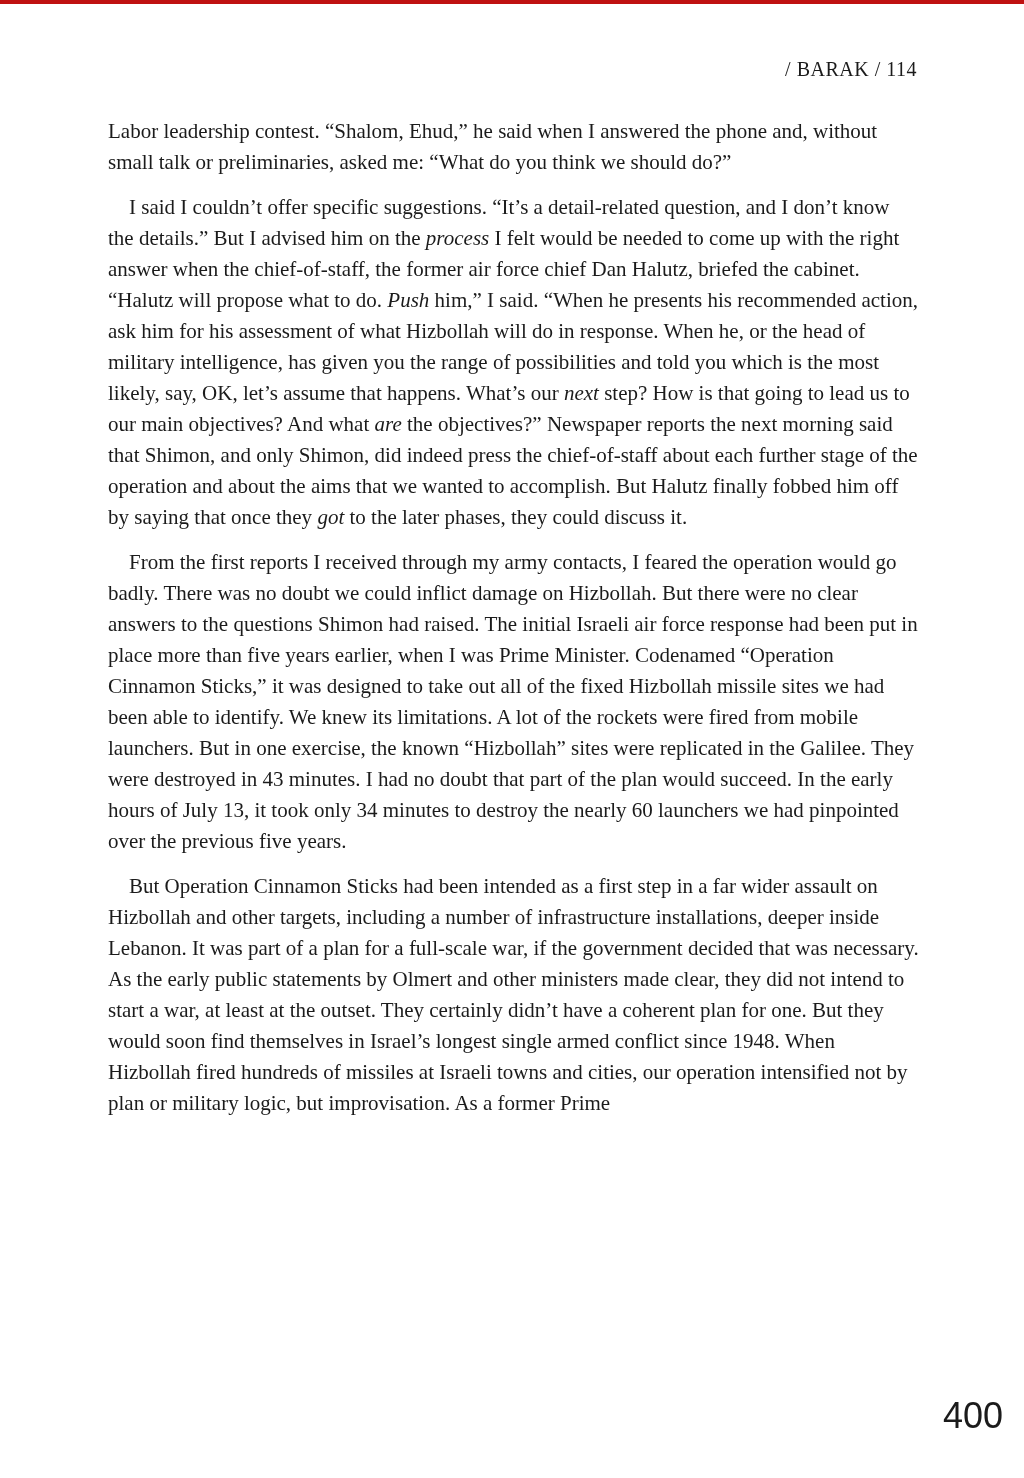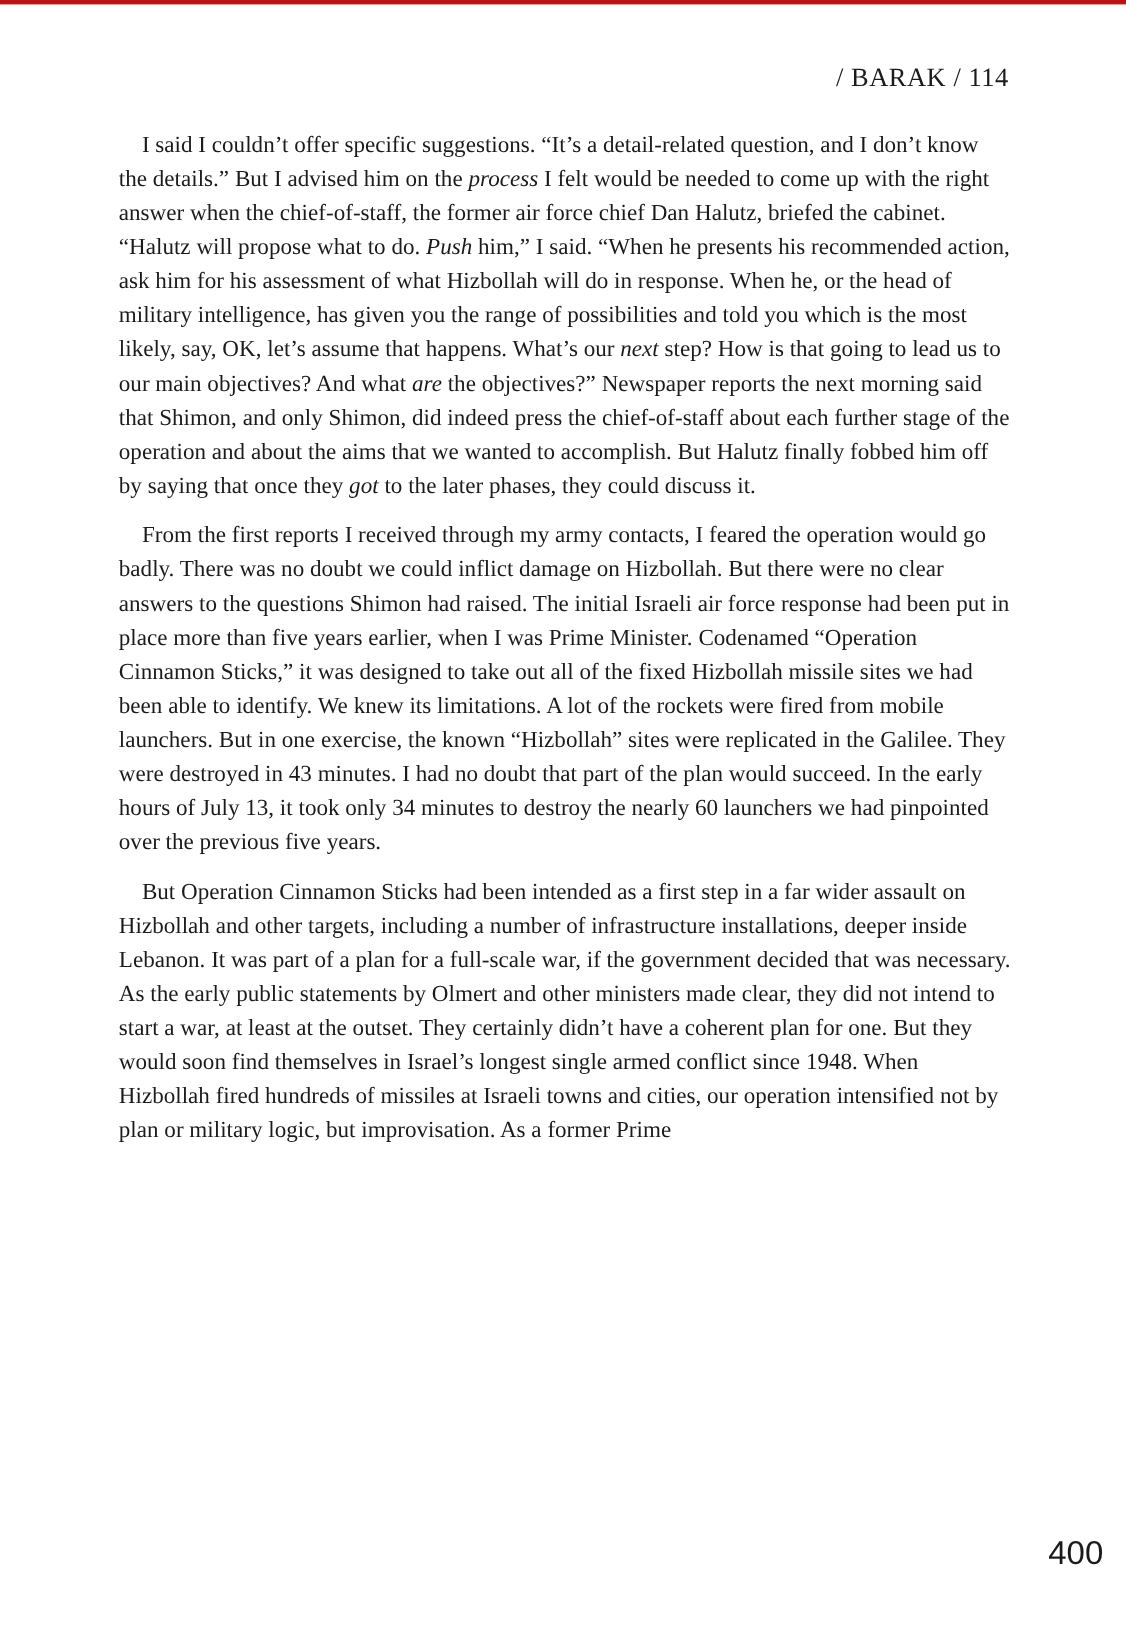--- a/index.html
+++ b/index.html
@@ -20,21 +20,21 @@
     position: absolute;
     top: 0;
     left: 0;
     width: 100%;
     height: 4px;
   }
   .running-header {
     position: absolute;
     top: 58px;
     right: 107px;
-    font-size: 24px;
+    font-size: 20px;
     letter-spacing: 0.5px;
     white-space: nowrap;
   }
   .body-text {
     position: absolute;
     top: 116px;
     left: 108px;
     width: 812px;
     font-size: 21px;
     line-height: 31px;
@@ -47,38 +47,39 @@
     text-indent: 21px;
   }
   .body-text em {
     font-style: italic;
   }
   .page-number {
     position: absolute;
     top: 1396px;
     right: 21px;
     font-family: "Liberation Sans", sans-serif;
-    font-size: 30px;
+    font-size: 36px;
     line-height: 1.1;
   }
   .bates-stamp {
     position: absolute;
     top: 1444px;
     right: 17px;
     font-family: "Liberation Sans", sans-serif;
     font-size: 23px;
     line-height: 1.15;
     letter-spacing: 0.3px;
   }
 </style>
 </head>
 <body>
 
 <div class="page">
   <div class="top-rule" style="background: rgb(191, 17, 17);"></div>
   <div class="running-header">/ BARAK / 114</div>
   <div class="body-text">
+      <p><span>Labor leadership contest. “Shalom, Ehud,” he said when I answered the phone and, without small talk or preliminaries, asked me: “What do you think we should do?”</span></p>
       <p class="indent"><span>I said I couldn’t offer specific suggestions. “It’s a detail-related question, and I don’t know the details.” But I advised him on the </span><em>process</em><span> I felt would be needed to come up with the right answer when the chief-of-staff, the former air force chief Dan Halutz, briefed the cabinet. “Halutz will propose what to do. </span><em>Push</em><span> him,” I said. “When he presents his recommended action, ask him for his assessment of what Hizbollah will do in response. When he, or the head of military intelligence, has given you the range of possibilities and told you which is the most likely, say, OK, let’s assume that happens. What’s our </span><em>next</em><span> step? How is that going to lead us to our main objectives? And what </span><em>are</em><span> the objectives?” Newspaper reports the next morning said that Shimon, and only Shimon, did indeed press the chief-of-staff about each further stage of the operation and about the aims that we wanted to accomplish. But Halutz finally fobbed him off by saying that once they </span><em>got</em><span> to the later phases, they could discuss it.</span></p>
       <p class="indent"><span>From the first reports I received through my army contacts, I feared the operation would go badly. There was no doubt we could inflict damage on Hizbollah. But there were no clear answers to the questions Shimon had raised. The initial Israeli air force response had been put in place more than five years earlier, when I was Prime Minister. Codenamed “Operation Cinnamon Sticks,” it was designed to take out all of the fixed Hizbollah missile sites we had been able to identify. We knew its limitations. A lot of the rockets were fired from mobile launchers. But in one exercise, the known “Hizbollah” sites were replicated in the Galilee. They were destroyed in 43 minutes. I had no doubt that part of the plan would succeed. In the early hours of July 13, it took only 34 minutes to destroy the nearly 60 launchers we had pinpointed over the previous five years.</span></p>
       <p class="indent"><span>But Operation Cinnamon Sticks had been intended as a first step in a far wider assault on Hizbollah and other targets, including a number of infrastructure installations, deeper inside Lebanon. It was part of a plan for a full-scale war, if the government decided that was necessary. As the early public statements by Olmert and other ministers made clear, they did not intend to start a war, at least at the outset. They certainly didn’t have a coherent plan for one. But they would soon find themselves in Israel’s longest single armed conflict since 1948. When Hizbollah fired hundreds of missiles at Israeli towns and cities, our operation intensified not by plan or military logic, but improvisation. As a former Prime</span></p>
     </div>
   <div class="page-number">400</div>
 </div>
 
 </body></html>

